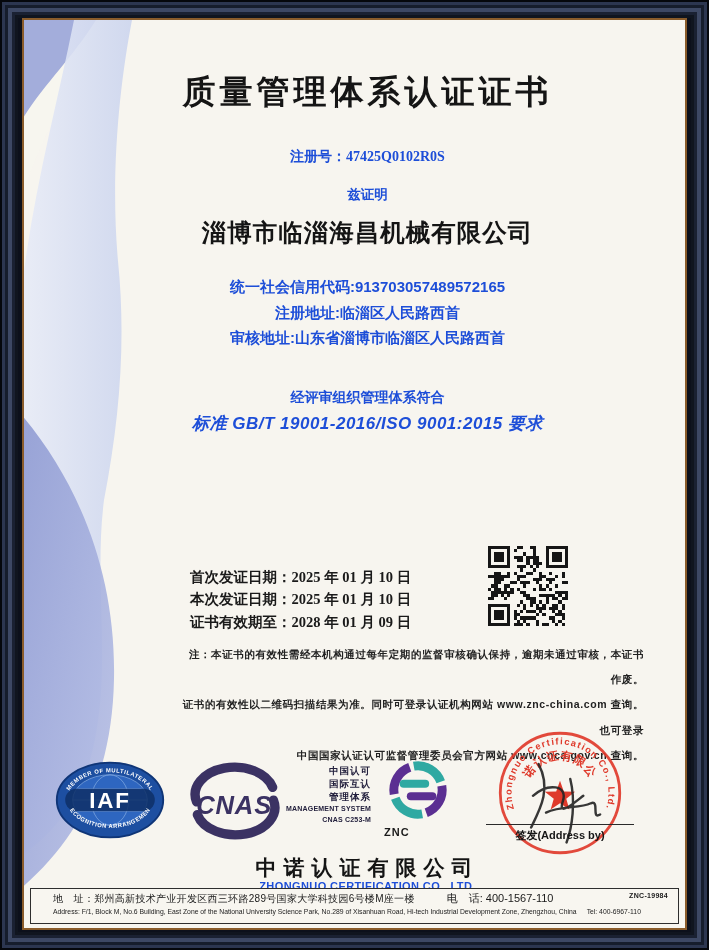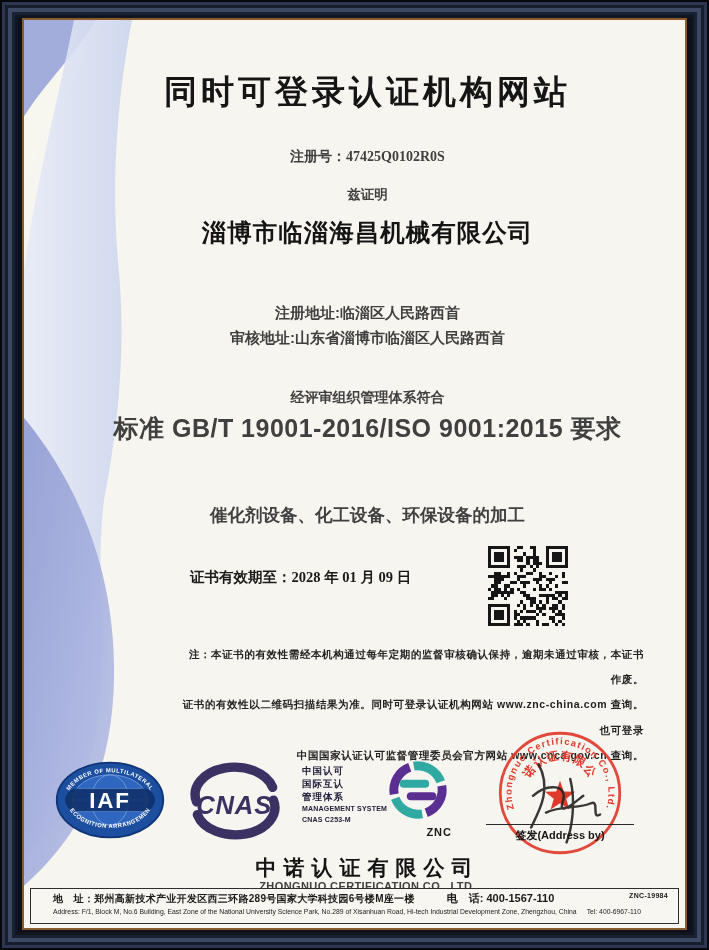--- a/index.html
+++ b/index.html
@@ -8,51 +8,51 @@
   .frame-bevel{position:absolute;inset:0;pointer-events:none;
     box-shadow:inset 0 0 0 2px #05070c,
                inset 0 0 0 5px #2c3650,
                inset 0 0 0 8px #161d2c,
                inset 0 0 0 12px #3d4864,
                inset 0 0 0 15px #1a2132,
                inset 0 0 0 18px #10151f;}
   .page{position:absolute;left:22px;right:22px;top:18px;bottom:20px;
     background:#f7f5ef;border:2px solid #8a5c2b;overflow:hidden;}
   .decor{position:absolute;inset:0;width:100%;height:100%;}
-  .txt{position:absolute;left:26px;right:0;text-align:center;color:#404040;}
+  .txt{position:absolute;left:26px;right:0;text-align:center;color:#1d4ed8;}
   .b{font-weight:bold;}
   .serif{font-family:"Liberation Serif","DejaVu Serif",serif;}
   .title{top:50px;font-size:33px;font-weight:800;letter-spacing:4px;color:#151515;}
   .regline{top:128px;font-size:14px;}
   .certify{top:166px;font-size:13.5px;}
   .company{top:196px;font-size:24.5px;letter-spacing:1px;color:#141414;}
   .credit{top:258px;font-size:15px;}
   .regaddr{top:284px;font-size:15px;}
   .auditaddr{top:309px;font-size:15px;}
   .compliance{top:369px;font-size:14px;}
-  .standard{top:392px;font-size:25px;letter-spacing:.5px;}
+  .standard{top:392px;font-size:17px;letter-spacing:.5px;font-style:italic;}
   .scopehead{top:459px;font-size:16px;}
   .scopetext{top:483px;font-size:17.5px;}
   .dates{position:absolute;left:166px;top:546px;font-size:14.5px;font-weight:bold;color:#1a1a1a;line-height:22.4px;white-space:nowrap;}
   .qr{position:absolute;left:464px;top:526px;width:80px;height:80px;}
   .notes{position:absolute;left:158px;top:622px;width:462px;font-size:10.5px;font-weight:600;letter-spacing:.6px;line-height:25.2px;color:#222;text-align:right;}
   .logo-iaf{position:absolute;left:30px;top:740px;width:112px;height:80px;}
   .logo-cnas{position:absolute;left:164px;top:742px;width:94px;height:78px;}
-  .cnas-text{position:absolute;left:262px;top:744px;text-align:left;color:#23203d;margin-left:16px;}
+  .cnas-text{position:absolute;left:262px;top:744px;text-align:right;color:#23203d;}
   .cnas-text .cn{font-size:9.5px;font-weight:bold;line-height:13px;letter-spacing:1px;}
   .cnas-text .en{font-size:7px;font-weight:bold;line-height:11px;letter-spacing:.2px;}
   .logo-znc{position:absolute;left:360px;top:736px;width:68px;height:68px;}
-  .znc-label{position:absolute;left:360px;top:806px;width:68px;text-align:right;font-size:11px;font-weight:bold;letter-spacing:1px;color:#1a1a1a;}
+  .znc-label{position:absolute;left:360px;top:806px;width:68px;text-align:left;font-size:11px;font-weight:bold;letter-spacing:1px;color:#1a1a1a;}
   .seal{position:absolute;left:463px;top:703px;width:146px;height:140px;}
   .sig-line{position:absolute;left:462px;top:804px;width:148px;border-top:1.5px solid #2a2a2a;}
   .issued-by{position:absolute;left:462px;top:808px;width:148px;text-align:center;font-size:11px;font-weight:bold;color:#161616;}
   .issuer-cn{top:834px;font-size:21px;letter-spacing:7px;color:#141414;}
   .issuer-en{top:860px;font-size:11px;letter-spacing:.4px;}
   .footer-box{position:absolute;left:6px;top:868px;width:649px;height:36px;border:1.5px solid #2e2e2e;background:#f8f6f0;padding:2px 8px 2px 22px;}
-  .footer-row1{display:flex;align-items:baseline;gap:14px;font-weight:bold;color:#1a1a1a;}
+  .footer-row1{display:flex;align-items:baseline;gap:14px;font-weight:normal;color:#1a1a1a;}
   .footer-addr-cn{font-size:10px;letter-spacing:.3px;white-space:nowrap;}
   .footer-phone{font-size:11px;white-space:nowrap;margin-left:18px;}
   .footer-code{position:absolute;right:10px;top:3px;font-size:7px;font-weight:bold;color:#1a1a1a;letter-spacing:.3px;}
   .footer-row2{display:flex;gap:10px;font-size:6.8px;color:#222;margin-top:2px;white-space:nowrap;}
 </style>
 </head>
 <body>
 
 <div class="stage">
   <div class="frame-bevel"></div>
@@ -69,38 +69,40 @@
           <stop offset="0" stop-color="#8d99d2"></stop>
             <stop offset="1" stop-color="#b6bfe6"></stop>
         </linearGradient>
       </defs>
       <path d="M0,0 L72,0 C48,38 22,62 0,96 Z" fill="#3d55c3"></path>
       <path d="M0,0 L78,0 C52,60 20,110 0,170 Z" fill="#f7f5ef" opacity="0.55"></path>
       <path d="M50,0 C34,80 12,160 0,250 L0,830 C34,806 62,770 72,710 C86,636 70,556 80,478 C96,396 102,318 94,240 C86,152 96,62 108,0 Z" fill="url(#gLav)" opacity="0.9"></path>
       <path d="M0,396 C58,466 92,556 90,656 C88,756 52,816 0,862 Z" fill="url(#gPeri)" opacity="0.88"></path>
     </svg>
 
-    <div class="txt title b">同时可登录认证机构网站</div>
+    <div class="txt title b">质量管理体系认证证书</div>
 
     <div class="txt regline">
       <span class="b">注册号：</span><span class="b serif">47425Q0102R0S</span>
     </div>
 
     <div class="txt certify b">兹证明</div>
     <div class="txt company b">淄博市临淄海昌机械有限公司</div>
 
+    <div class="txt credit b">统一社会信用代码:913703057489572165</div>
     <div class="txt auditaddr b">审核地址:山东省淄博市临淄区人民路西首</div>
     <div class="txt regaddr b">注册地址:临淄区人民路西首</div>
 
     <div class="txt compliance b">经评审组织管理体系符合</div>
     <div class="txt standard b">标准 GB/T 19001-2016/ISO 9001:2015 要求</div>
 
-    <div class="txt scopetext b">催化剂设备、化工设备、环保设备的加工</div>
 
     <div class="dates">
+      <div><span>首次发证日期：</span><span class="serif">2025 年 01 月 10 日</span></div>
+      <div><span>本次发证日期：</span><span class="serif">2025 年 01 月 10 日</span></div>
       <div><span>证书有效期至：</span><span class="serif">2028 年 01 月 09 日</span></div>
     </div>
 
     <svg id="qr-svg" class="qr" viewBox="0 0 25 25" shape-rendering="crispEdges" fill="#161616">
         <rect x="9" y="0" width="1" height="1"></rect>
         <rect x="10" y="0" width="1" height="1"></rect>
         <rect x="13" y="0" width="1" height="1"></rect>
         <rect x="14" y="0" width="1" height="1"></rect>
         <rect x="8" y="1" width="1" height="1"></rect>
         <rect x="14" y="1" width="1" height="1"></rect>

